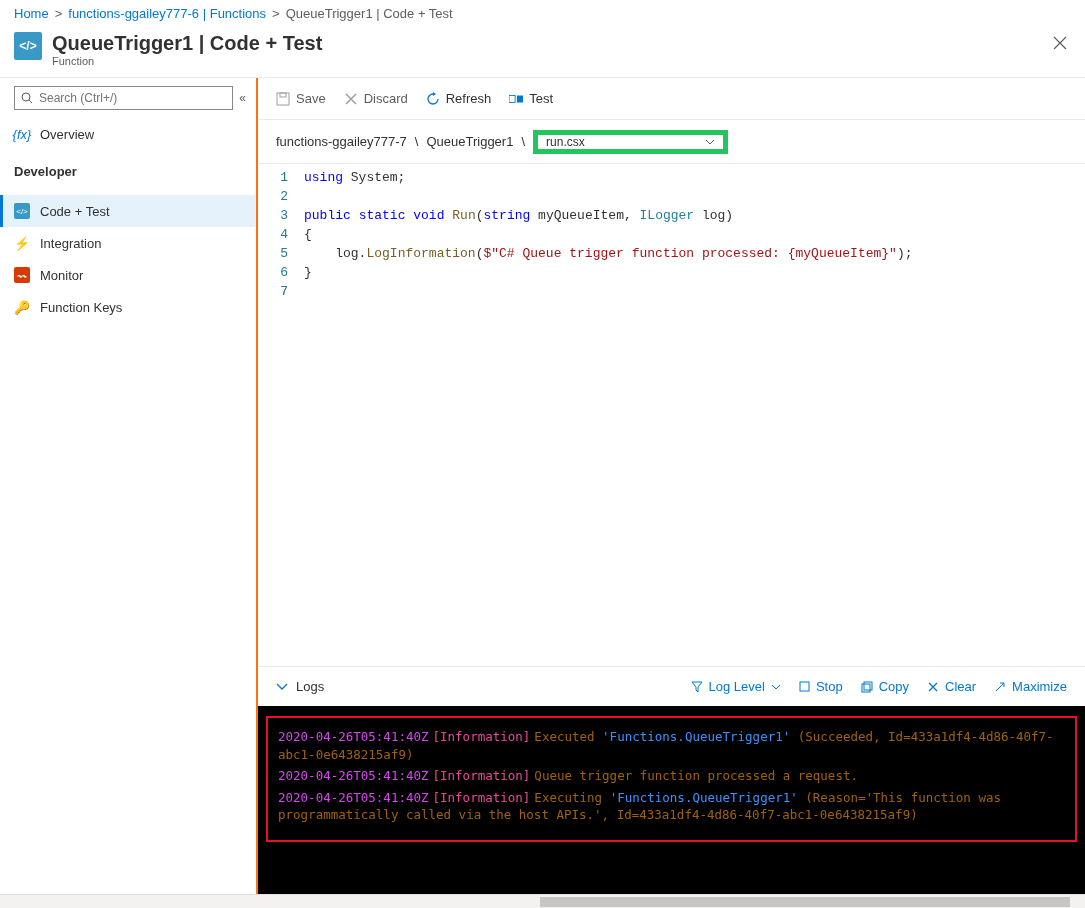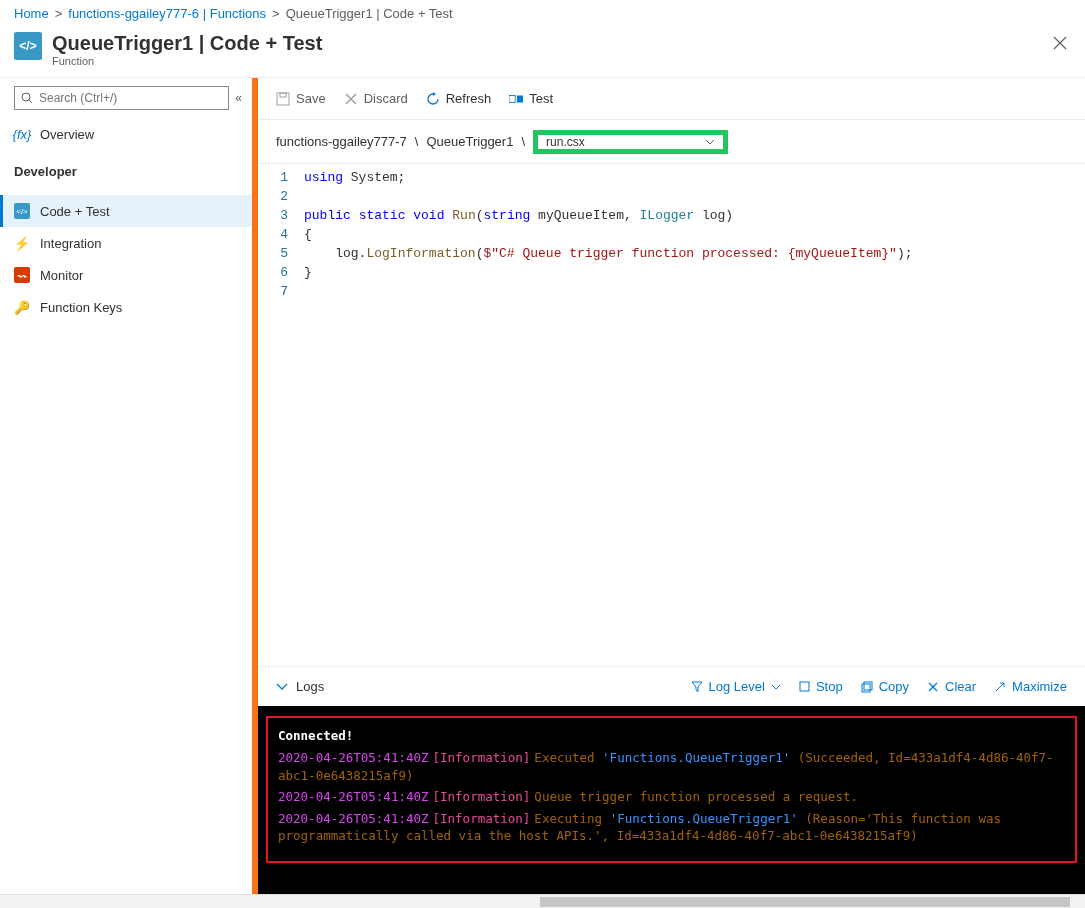--- a/index.html
+++ b/index.html
@@ -15,21 +15,21 @@
 .header-row { display: flex; align-items: flex-start; padding: 8px 14px 10px 14px; border-bottom: 1px solid #edebe9; }
 .header-icon { width: 28px; height: 28px; background: #3999c6; color: #fff; display: flex; align-items: center; justify-content: center; font-weight: bold; font-size: 12px; margin-right: 10px; border-radius: 2px; }
 .header-titles h1 { font-size: 20px; font-weight: 600; color: #323130; }
 .header-titles .sub { font-size: 11px; color: #605e5c; }
 .close-btn { margin-left: auto; font-size: 16px; color: #605e5c; cursor: pointer; padding: 4px; }
 
 
 .main { flex: 1; display: flex; min-height: 0; }
 
 
-.sidebar { width: 258px; border-right: 6px solid #f97316; display: flex; flex-direction: column; padding-top: 8px; }
+.sidebar { width: 258px; border-right: 2px solid #f97316; display: flex; flex-direction: column; padding-top: 8px; }
 .search-row { display: flex; align-items: center; padding: 0 10px 8px 14px; gap: 6px; }
 .search-box { flex: 1; display: flex; align-items: center; border: 1px solid #8a8886; height: 24px; padding: 0 6px; gap: 6px; }
 .search-box input { border: none; outline: none; flex: 1; font-size: 12px; }
 .collapse-chevron { color: #605e5c; cursor: pointer; font-size: 12px; }
 
 .side-item { display: flex; align-items: center; height: 32px; padding: 0 14px; gap: 10px; cursor: pointer; font-size: 13px; }
 .side-item.selected { background: #e5f1fb; border-left: 3px solid #0078d4; padding-left: 11px; }
 .side-item .ic { width: 16px; height: 16px; display: flex; align-items: center; justify-content: center; font-size: 13px; }
 .section-label { padding: 14px 14px 16px 14px; font-size: 13px; font-weight: 600; color: #323130; }
 
@@ -251,21 +251,20 @@
           <svg width="12" height="12" viewBox="0 0 12 12">
               <path d="M2 10 L10 2 M6 2 L10 2 L10 6" fill="none" stroke="#0078d4"></path>
             </svg>
           <span>Maximize</span>
         </div>
       </div>
     </div>
 
     <div class="console">
       <div class="console-inner">
-        <div class="connected">Connected!</div>
         <div id="log-entries">
             <div class="log-line"><span class="ts">2020-04-26T05:41:40Z</span><span class="lvl">[Information]</span><span class="msg">Executed </span><span class="fn">'Functions.QueueTrigger1'</span><span class="msg"> (Succeeded, Id=433a1df4-4d86-40f7-abc1-0e6438215af9)</span></div>
             <div class="log-line"><span class="ts">2020-04-26T05:41:40Z</span><span class="lvl">[Information]</span><span class="msg">Queue trigger function processed a request.</span><span class="fn"></span><span class="msg"></span></div>
             <div class="log-line"><span class="ts">2020-04-26T05:41:40Z</span><span class="lvl">[Information]</span><span class="msg">Executing </span><span class="fn">'Functions.QueueTrigger1'</span><span class="msg"> (Reason='This function was programmatically called via the host APIs.', Id=433a1df4-4d86-40f7-abc1-0e6438215af9)</span></div>
           </div>
       </div>
     </div>
   </div>
 </div>
 

